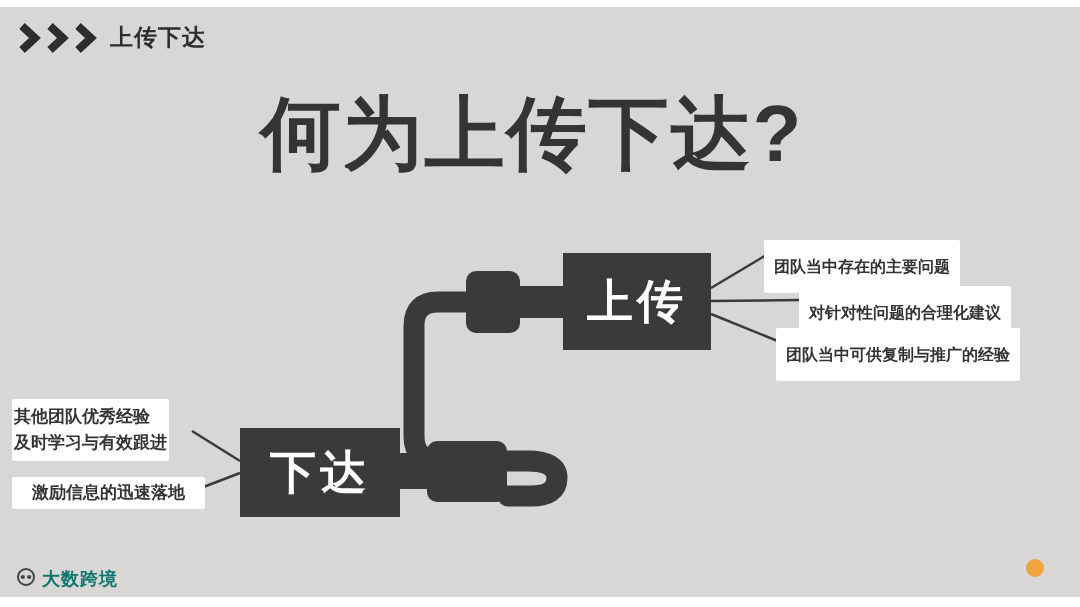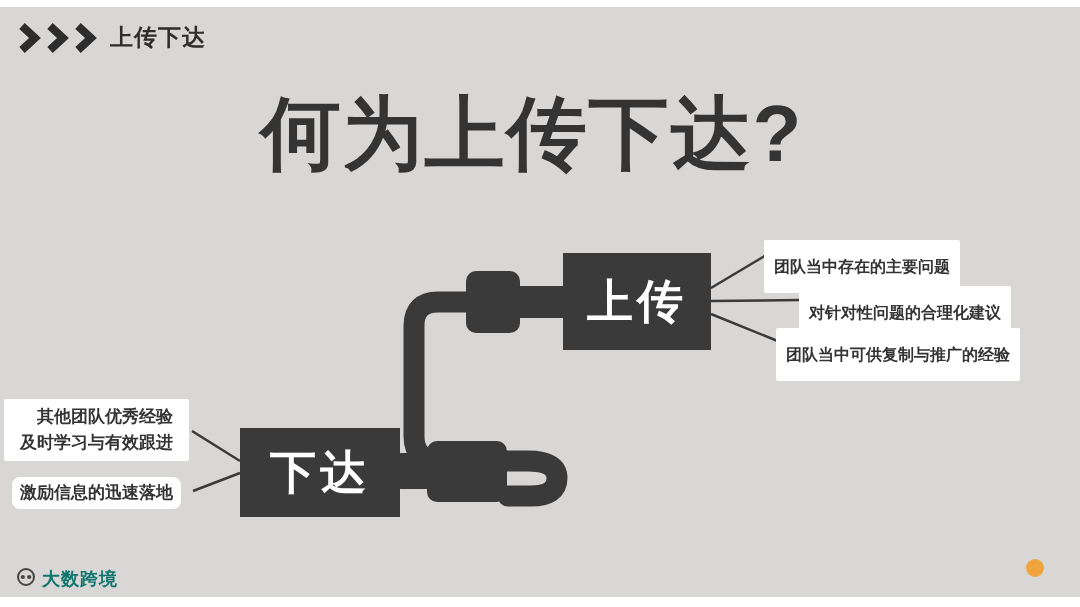--- a/index.html
+++ b/index.html
@@ -61,22 +61,22 @@
   .label-box{
     position:absolute;
     background:var(--label-bg);color:var(--label-text);
     font-weight:bold;font-size:16px;line-height:21px;
     padding:16px 10px;white-space:nowrap;border-radius:2px;
   }
   .r-label-1{left:764px;top:240px;}
   .r-label-2{left:799px;top:286px;}
   .r-label-3{left:776px;top:328px;}
 
-  .l-label-1{left:4px;top:399px;font-size:17px;line-height:26px;text-align:right;padding:5px 16px;}
-  .l-label-2{left:12px;top:477px;font-size:17px;line-height:22px;padding:5px 8px;border-radius:8px;}
+  .l-label-1{left:12px;top:399px;font-size:17px;line-height:26px;text-align:left;padding:5px 2px;}
+  .l-label-2{left:12px;top:477px;font-size:17px;line-height:22px;padding:5px 20px;}
 
   .footer-brand{
     position:absolute;left:16px;bottom:16px;
     display:flex;align-items:flex-start;gap:6px;
     color:#0f766e;font-size:18px;font-weight:bold;letter-spacing:1px;
   }
   .accent-dot{
     position:absolute;right:36px;bottom:30px;
     width:18px;height:18px;border-radius:50%;
     background:var(--accent-dot);

